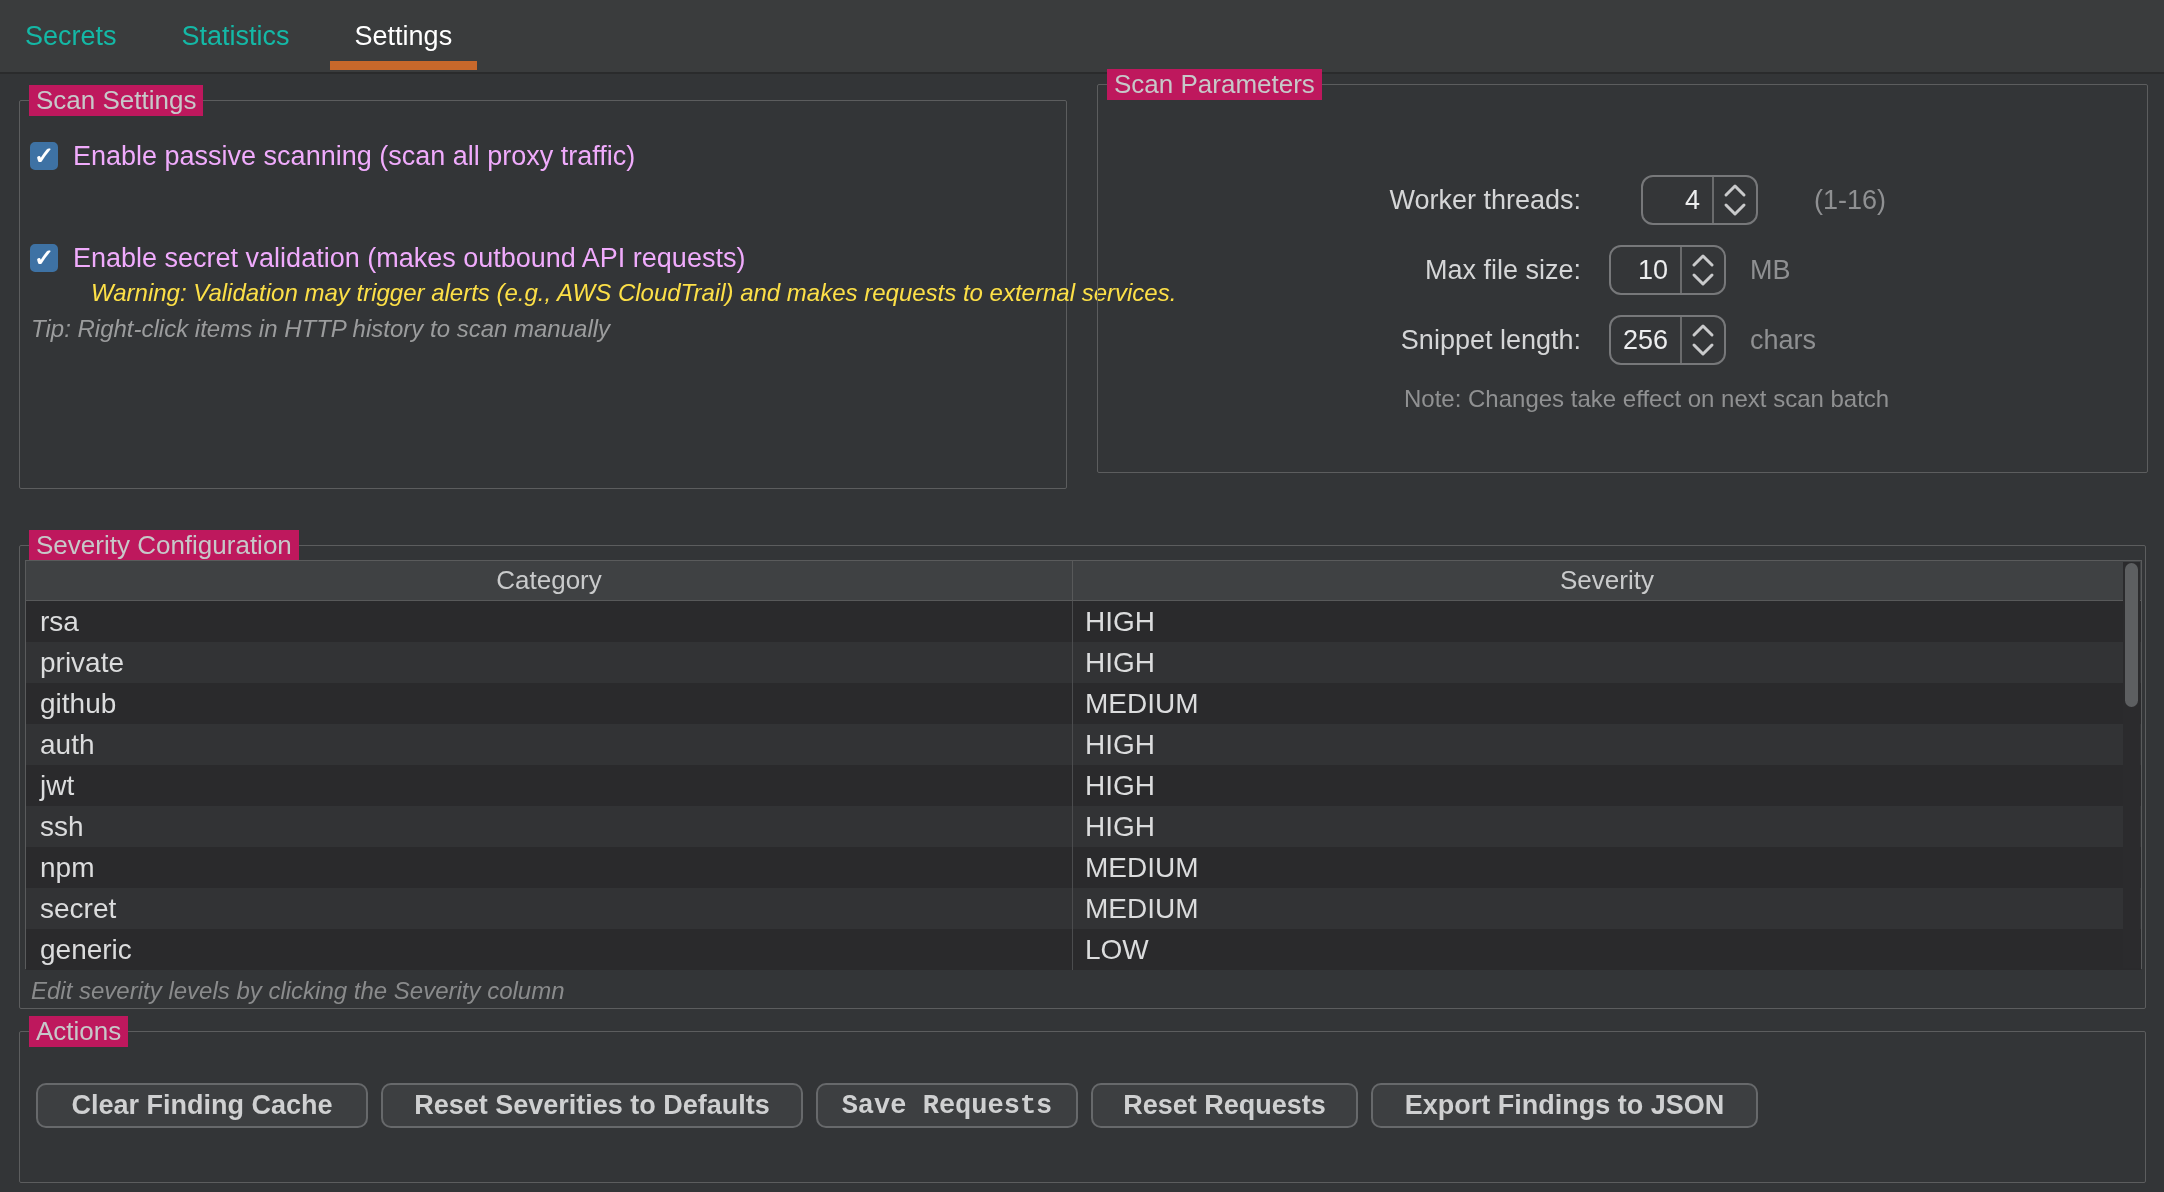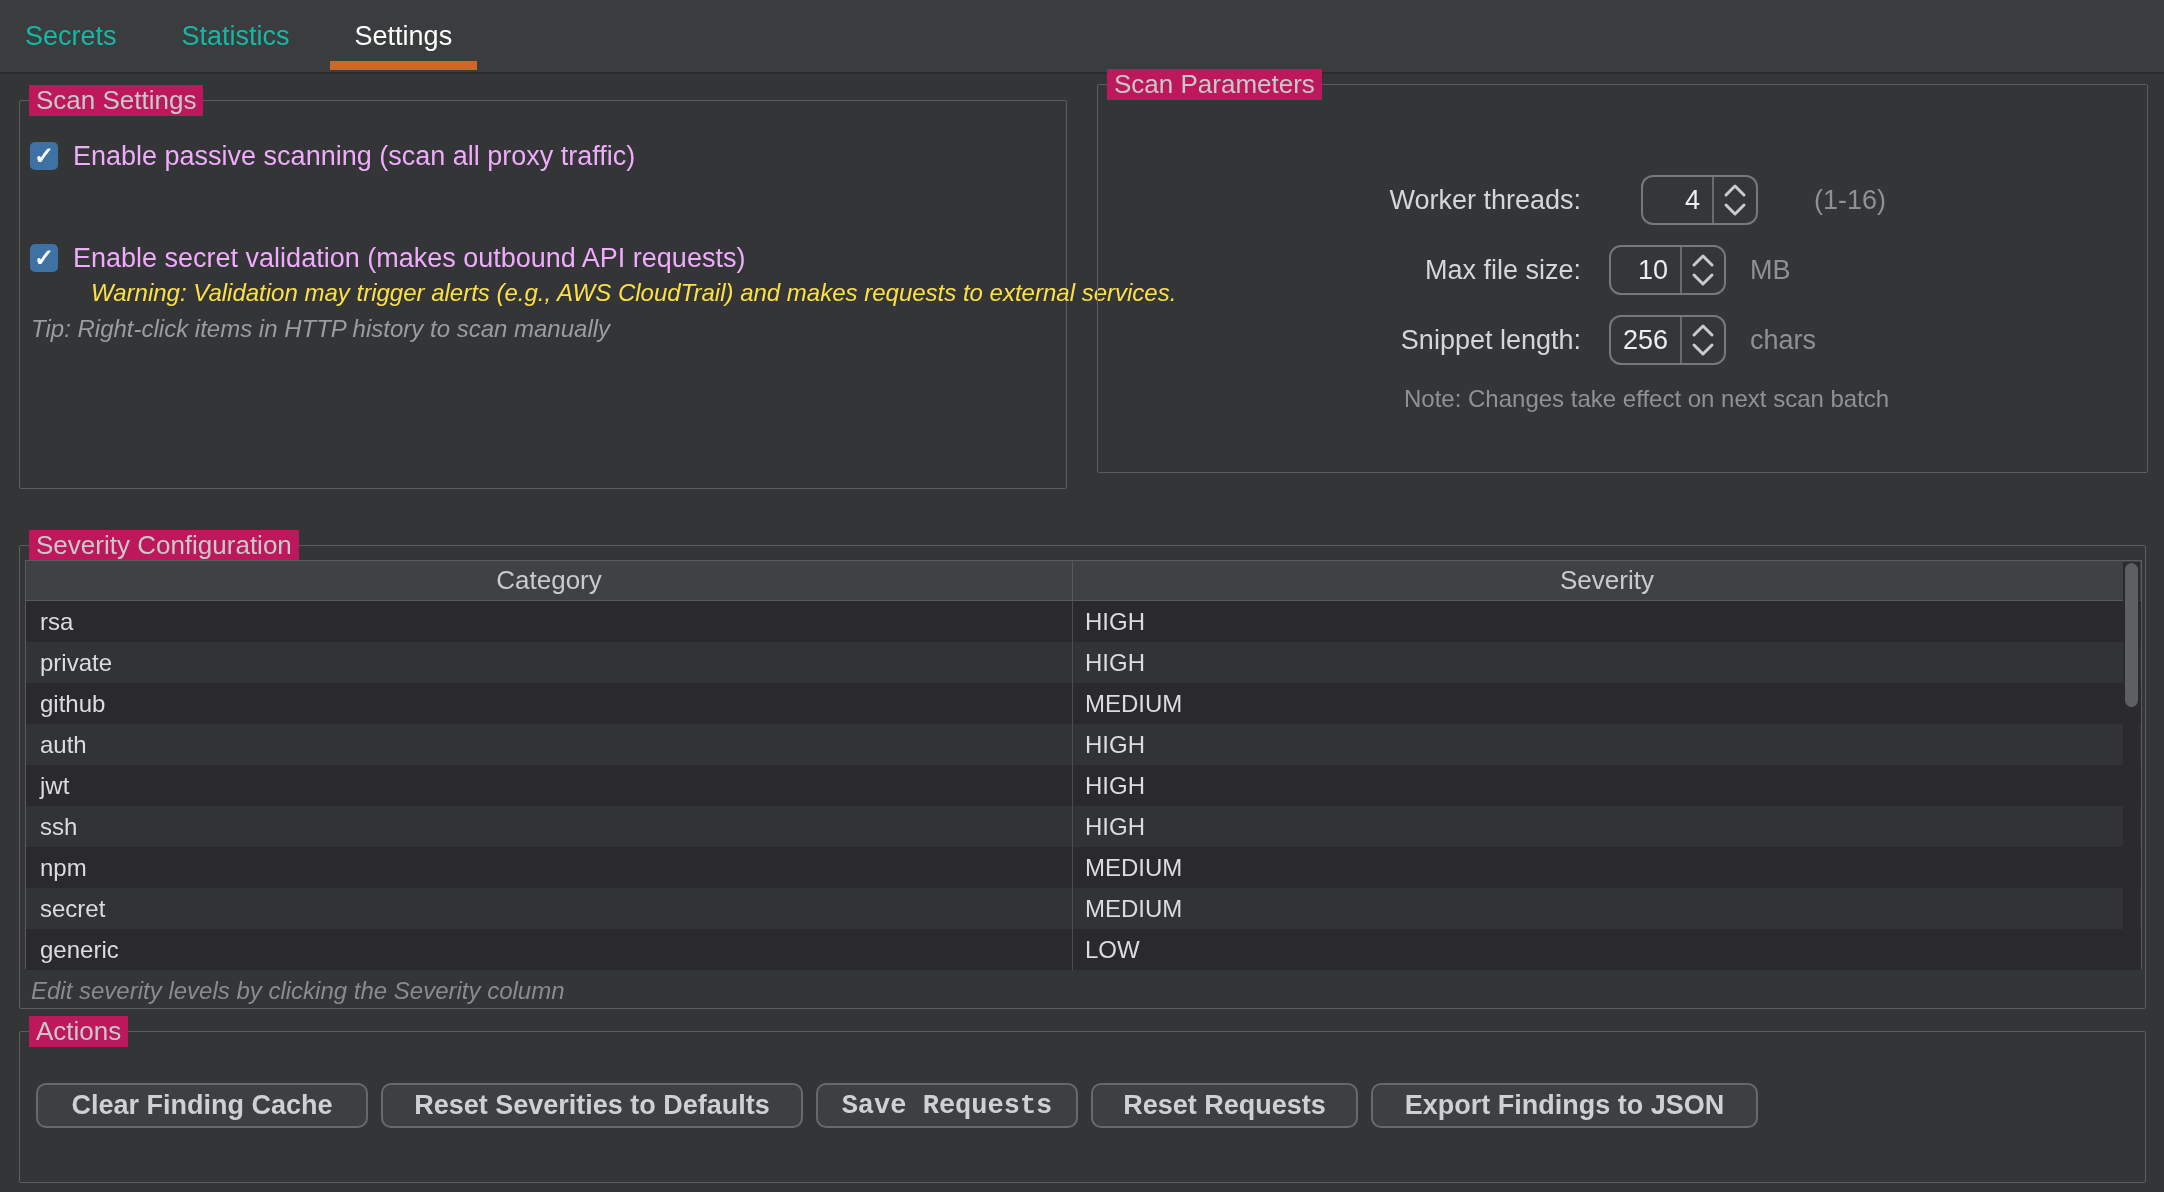--- a/index.html
+++ b/index.html
@@ -94,21 +94,21 @@
   .sev-header { display:flex; height:40px; background:#3F4143; border-bottom:1px solid #58595A; }
   .sev-header .hc {
     display:flex; align-items:center; justify-content:center;
     font-size:26px; color:#C9CACB;
   }
   .sev-header .hc.cat { width:1047px; border-right:1px solid #58595A; }
   .sev-header .hc.sev { flex:1; }
   .sev-row { display:flex; height:41px; }
   .sev-row.odd  { background:#2A2A2C; }
   .sev-row.even { background:#323335; }
-  .sev-row .cell { display:flex; align-items:center; font-size:24px; color:#DBDCDD; white-space:nowrap; }
+  .sev-row .cell { display:flex; align-items:center; font-size:28px; color:#DBDCDD; white-space:nowrap; }
   .sev-row .cell.cat { width:1047px; padding-left:14px; border-right:1px solid #4B4C4E; }
   .sev-row .cell.sev { flex:1; padding-left:12px; }
   .sev-scrollbar {
     position:absolute; top:1px; right:1px; width:17px; height:406px; background:#2B2B2D;
   }
   .sev-thumb {
     position:absolute; top:1px; left:2px; width:13px; height:144px;
     background:#5D5F61; border-radius:7px;
   }
   .sev-footer {

